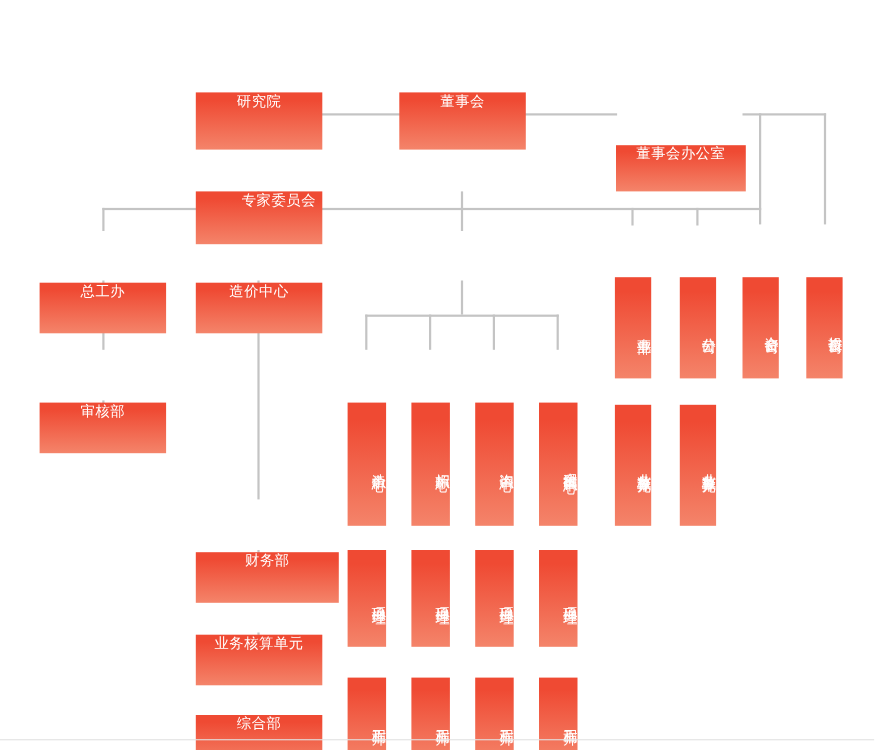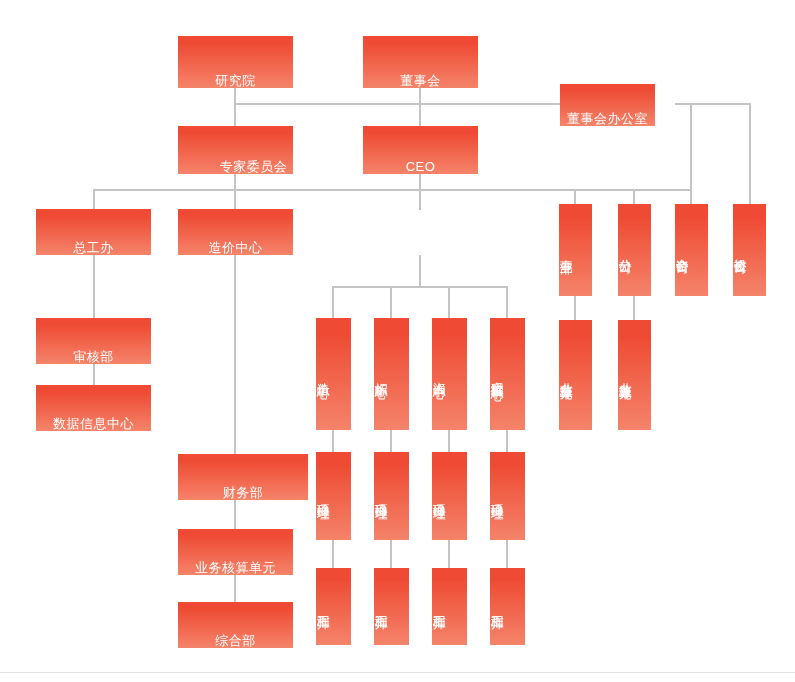--- a/index.html
+++ b/index.html
@@ -26,26 +26,27 @@
   .conn.v { width: 2px; }
   .conn.h { height: 2px; }
 
   
   .node {
     position: absolute;
     box-sizing: border-box;
     background: linear-gradient(to bottom, #ef4a33 0%, #f05438 18%, #f4846a 100%);
     color: #ffffff;
     display: flex;
-    align-items: flex-end;
+    align-items: flex-start;
     justify-content: center;
     text-align: center;
     letter-spacing: 0.5px;
     line-height: 1.18;
     user-select: none;
+    margin-top: 48px;
   }
   .node.horiz {
     font-size: 13px;
   }
   .node.vert {
     writing-mode: vertical-rl;
     text-orientation: upright;
     font-size: 13px;
     letter-spacing: 1px;
     line-height: 1.05;
@@ -127,29 +128,26 @@
 
   <div class="conn v" style="left: 574px; top: 296px; height: 24px; background: rgb(196, 196, 196);"></div>
   <div class="conn v" style="left: 633px; top: 296px; height: 24px; background: rgb(196, 196, 196);"></div>
 
   <div class="node horiz" style="left: 178px; top: 36px; width: 115px; height: 52px; background: linear-gradient(rgb(239, 74, 51) 0%, rgb(239, 74, 51) 14%, rgb(244, 132, 106) 100%);">
     <span class="label">研究院</span>
   </div>
   <div class="node horiz" style="left: 363px; top: 36px; width: 115px; height: 52px; background: linear-gradient(rgb(239, 74, 51) 0%, rgb(239, 74, 51) 14%, rgb(244, 132, 106) 100%);">
     <span class="label">董事会</span>
   </div>
-  <div class="node horiz" style="left: 560px; top: 84px; width: 95px; height: 42px; background: linear-gradient(rgb(239, 74, 51) 0%, rgb(239, 74, 51) 14%, rgb(244, 132, 106) 100%);">
+  <div class="node horiz" style="left: 560px; top: 84px; width: 118px; height: 42px; background: linear-gradient(rgb(239, 74, 51) 0%, rgb(239, 74, 51) 14%, rgb(244, 132, 106) 100%);">
     <span class="label">董事会办公室</span>
   </div>
   <div class="node horiz" style="left: 178px; top: 126px; width: 115px; height: 48px; background: linear-gradient(rgb(239, 74, 51) 0%, rgb(239, 74, 51) 14%, rgb(244, 132, 106) 100%); padding-left: 36px;">
     <span class="label">专家委员会</span>
   </div>
-  <div class="node horiz" style="left: 363px; top: 126px; width: 115px; height: 48px; background: linear-gradient(rgb(239, 74, 51) 0%, rgb(239, 74, 51) 14%, rgb(244, 132, 106) 100%);">
-    <span class="label">CEO</span>
-  </div>
 
   <div class="node horiz" style="left: 36px; top: 209px; width: 115px; height: 46px; background: linear-gradient(rgb(239, 74, 51) 0%, rgb(239, 74, 51) 14%, rgb(244, 132, 106) 100%);">
     <span class="label">总工办</span>
   </div>
   <div class="node horiz" style="left: 178px; top: 209px; width: 115px; height: 46px; background: linear-gradient(rgb(239, 74, 51) 0%, rgb(239, 74, 51) 14%, rgb(244, 132, 106) 100%);">
     <span class="label">造价中心</span>
   </div>
 
   <div class="node vert" style="left: 559px; top: 204px; width: 33px; height: 92px; background: linear-gradient(rgb(239, 74, 51) 0%, rgb(239, 74, 51) 14%, rgb(244, 132, 106) 100%);">
     <span class="label">事业部</span>
@@ -160,23 +158,20 @@
   <div class="node vert" style="left: 675px; top: 204px; width: 33px; height: 92px; background: linear-gradient(rgb(239, 74, 51) 0%, rgb(239, 74, 51) 14%, rgb(244, 132, 106) 100%);">
     <span class="label">合资公司</span>
   </div>
   <div class="node vert" style="left: 733px; top: 204px; width: 33px; height: 92px; background: linear-gradient(rgb(239, 74, 51) 0%, rgb(239, 74, 51) 14%, rgb(244, 132, 106) 100%);">
     <span class="label">投资公司</span>
   </div>
 
   <div class="node horiz" style="left: 36px; top: 318px; width: 115px; height: 46px; background: linear-gradient(rgb(239, 74, 51) 0%, rgb(239, 74, 51) 14%, rgb(244, 132, 106) 100%);">
     <span class="label">审核部</span>
   </div>
-  <div class="node horiz" style="left: 36px; top: 385px; width: 115px; height: 46px; background: linear-gradient(rgb(239, 74, 51) 0%, rgb(239, 74, 51) 14%, rgb(244, 132, 106) 100%);">
-    <span class="label">数据信息中心</span>
-  </div>
 
   <div class="node vert" style="left: 316px; top: 318px; width: 35px; height: 112px; background: linear-gradient(rgb(239, 74, 51) 0%, rgb(239, 74, 51) 14%, rgb(244, 132, 106) 100%);">
     <span class="label">造价中心</span>
   </div>
   <div class="node vert" style="left: 374px; top: 318px; width: 35px; height: 112px; background: linear-gradient(rgb(239, 74, 51) 0%, rgb(239, 74, 51) 14%, rgb(244, 132, 106) 100%);">
     <span class="label">招标中心</span>
   </div>
   <div class="node vert" style="left: 432px; top: 318px; width: 35px; height: 112px; background: linear-gradient(rgb(239, 74, 51) 0%, rgb(239, 74, 51) 14%, rgb(244, 132, 106) 100%);">
     <span class="label">咨询中心</span>
   </div>

